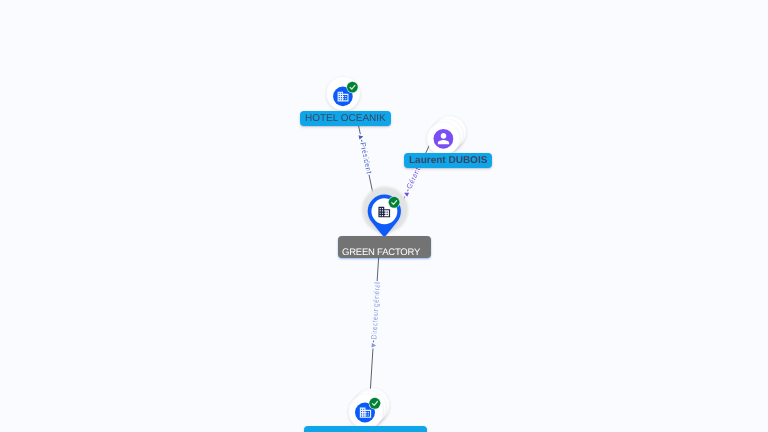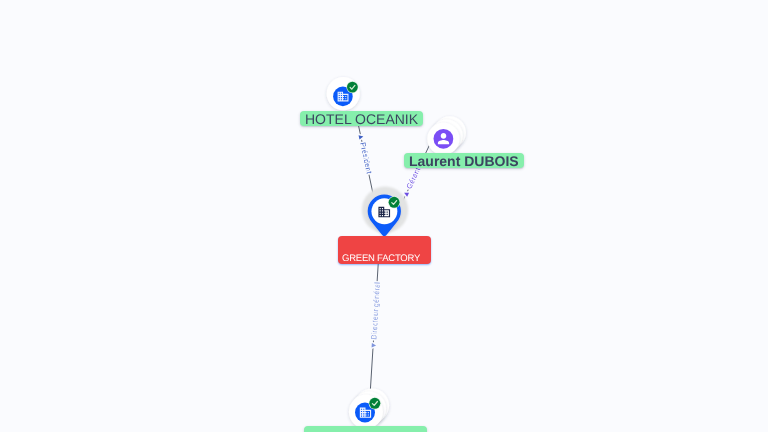--- a/index.html
+++ b/index.html
@@ -1,23 +1,23 @@
 <!DOCTYPE html>
 <html><head>
 <meta charset="utf-8">
 <style>
   html,body{margin:0;padding:0;width:768px;height:432px;overflow:hidden;}
   body{background:#fafbfe;font-family:"Liberation Sans",sans-serif;-webkit-font-smoothing:antialiased;text-rendering:geometricPrecision;}
   #stage{position:relative;width:768px;height:432px;background:#fafbfe;}
   svg.layer{position:absolute;left:0;top:0;width:768px;height:432px;overflow:visible;}
-  .lbl{position:absolute;background:#86efac;border-radius:4px;will-change:transform;transform:translateZ(0);
+  .lbl{position:absolute;background:#0ea5e9;border-radius:4px;will-change:transform;transform:translateZ(0);
        box-shadow:0 1px 3px rgba(40,50,80,.20),0 1px 1px rgba(40,50,80,.10);
-       color:#3c4560;font-size:14px;line-height:16.4px;padding:0 5px;height:15px;white-space:nowrap;overflow:hidden;}
-  .lbl.primary{background:#ef4444;color:#fff;font-size:9.5px;letter-spacing:-0.22px;border-radius:4px;height:14px;line-height:17px;
-       padding:14px 11px 0 4px;box-shadow:0 1px 2px rgba(18,99,245,.45);}
+       color:#3c4560;font-size:10px;line-height:16.4px;padding:0 5px;height:15px;white-space:nowrap;overflow:hidden;}
+  .lbl.primary{background:#737373;color:#fff;font-size:9.5px;letter-spacing:-0.22px;border-radius:4px;height:14px;line-height:17px;
+       padding:8px 11px 0 4px;box-shadow:0 1px 2px rgba(18,99,245,.45);}
 </style>
 </head>
 <body>
 
 <div id="stage">
 
   <svg class="layer" viewBox="0 0 768 432">
     <defs>
       <filter id="nodeShadow" x="-70%" y="-70%" width="260%" height="260%">
         <feDropShadow dx="0" dy="1" stdDeviation="1.5" flood-color="#31405e" flood-opacity="0.20"></feDropShadow>

